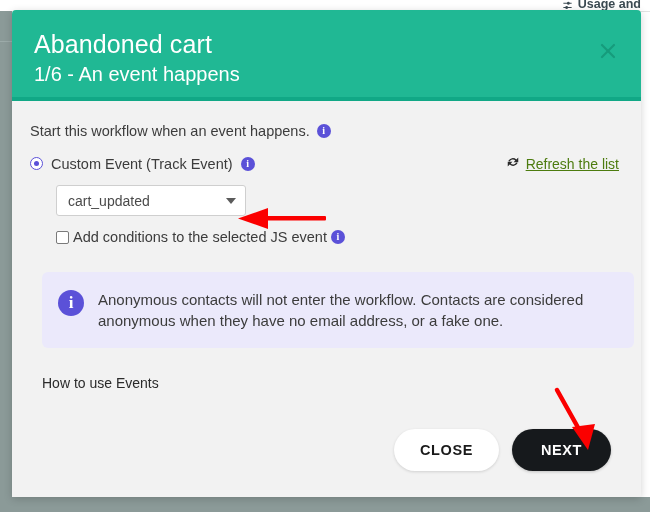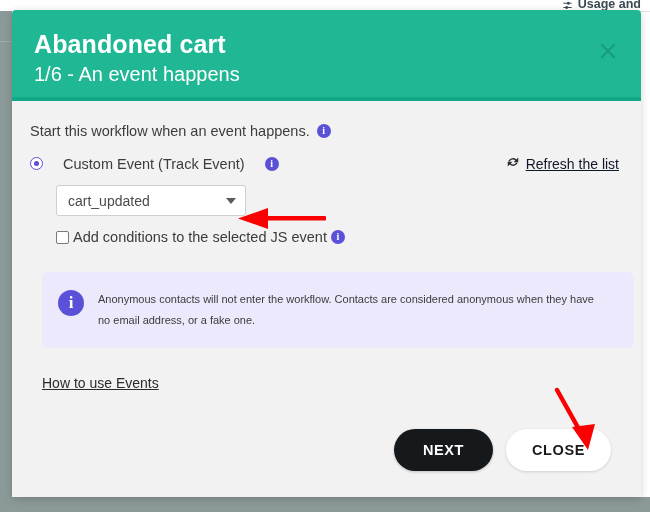--- a/index.html
+++ b/index.html
@@ -105,21 +105,21 @@
     position: relative;
     height: 91px;
     background: #20b894;
     border-bottom: 4px solid #11a886;
     box-sizing: border-box;
     padding: 18px 22px 0 22px;
   }
   .modal-title {
     color: #ffffff;
     font-size: 25px;
-    font-weight: 700;
+    font-weight: 400;
     line-height: 32px;
     margin: 0;
     letter-spacing: 0.1px;
   }
   .modal-subtitle {
     color: #ffffff;
     font-size: 20px;
     font-weight: 400;
     line-height: 24px;
     margin: 2px 0 0 0;
@@ -177,21 +177,21 @@
 
   .option-row {
     display: flex;
     align-items: center;
     justify-content: space-between;
     margin-bottom: 13px;
   }
   .radio-group {
     display: flex;
     align-items: center;
-    gap: 20px;
+    gap: 8px;
     font-size: 14.5px;
     color: #3c3c3c;
   }
   .radio {
     width: 13px;
     height: 13px;
     border-radius: 50%;
     border: 1.5px solid #5b51d8;
     box-sizing: border-box;
     position: relative;
@@ -205,21 +205,21 @@
     left: 2.5px; top: 2.5px;
     width: 5px; height: 5px;
     border-radius: 50%;
     background: #5b51d8;
   }
   .refresh-link {
     display: flex;
     align-items: center;
     gap: 6px;
     font-size: 14px;
-    color: #0f172a;
+    color: #4d7c0f;
     cursor: pointer;
   }
   .refresh-link .refresh-label {
     text-decoration: underline;
   }
 
   .select-row {
     margin: 0 0 13px 26px;
     position: relative;
   }
@@ -285,32 +285,31 @@
     display: flex;
     align-items: center;
     justify-content: center;
     font-family: "Liberation Serif", serif;
     font-size: 17px;
     font-weight: bold;
     flex: none;
     margin-top: 1px;
   }
   .notice-text {
-    font-size: 11px;
+    font-size: 15px;
     line-height: 21px;
     color: #3c3c3c;
     max-width: 510px;
   }
 
   .help-link {
     display: inline-block;
     margin: 27px 0 0 12px;
     font-size: 14px;
     color: #2b2b2b;
-    text-decoration: underline;
     cursor: pointer;
   }
 
   .modal-footer {
     position: absolute;
     left: 0; right: 0;
     bottom: 0;
     height: 95px;
     display: flex;
     align-items: center;
@@ -424,22 +423,22 @@
 
       <div class="notice">
         <div class="notice-icon">i</div>
         <div class="notice-text">Anonymous contacts will not enter the workflow. Contacts are considered anonymous when they have no email address, or a fake one.</div>
       </div>
 
       <a class="help-link">How to use Events</a>
     </div>
 
     <div class="modal-footer">
+      <button class="btn btn-close">CLOSE</button>
       <button class="btn btn-next">NEXT</button>
-      <button class="btn btn-close">CLOSE</button>
     </div>
   </div>
 
   <svg class="annot-layer" viewBox="0 0 650 512">
     <g fill="#fb0000" stroke="none">
       <rect x="262" y="216" width="64" height="4.5" rx="1"></rect>
       <polygon points="238,218.5 268,208 268,229"></polygon>
     </g>
     <g>
       <line x1="557" y1="390" x2="585" y2="440" stroke="#fb0000" stroke-width="4.5" stroke-linecap="round"></line>

